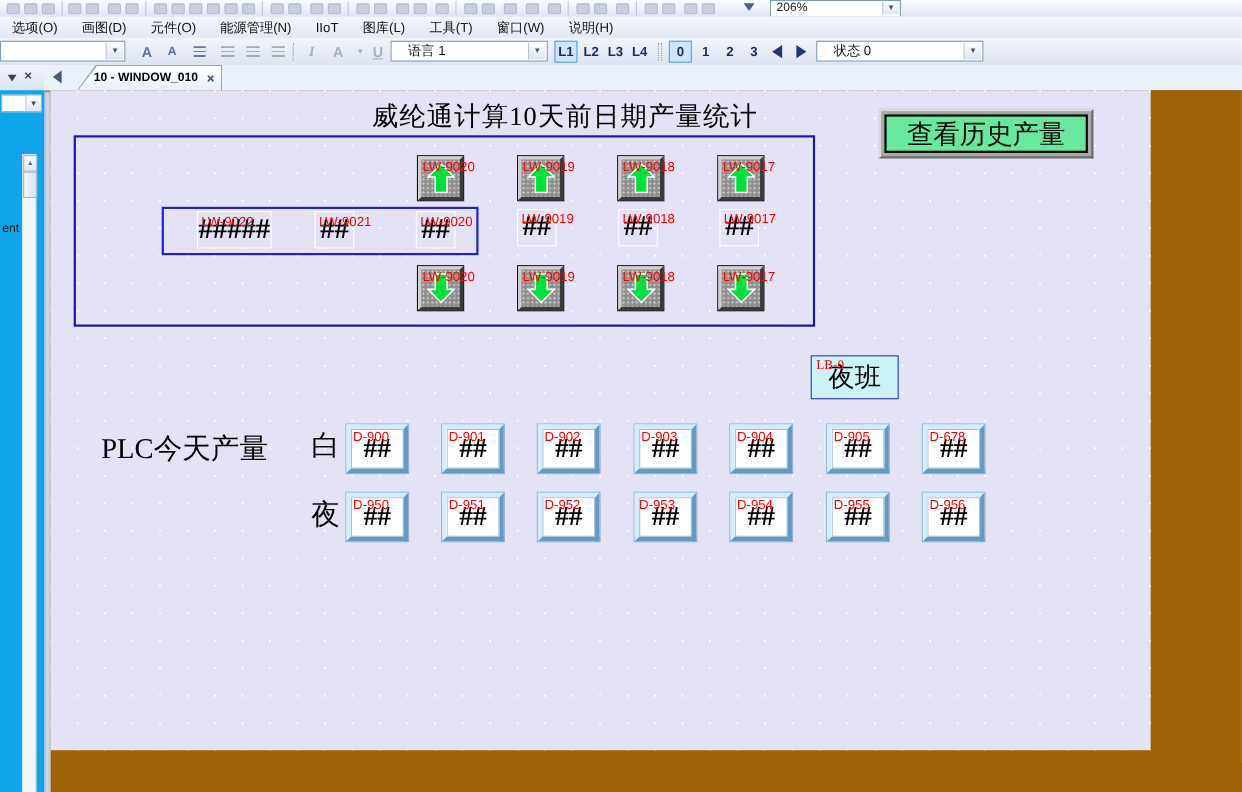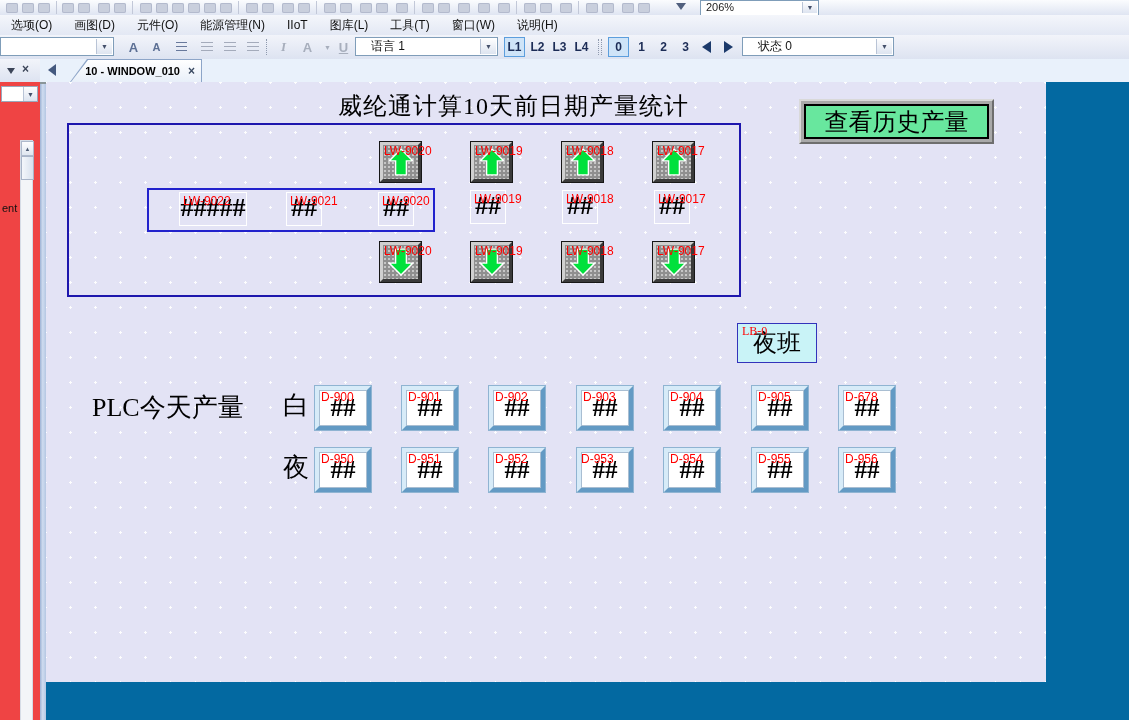--- a/index.html
+++ b/index.html
@@ -66,38 +66,38 @@
     display:flex;align-items:center;justify-content:flex-end;padding-right:6px;
     box-sizing:border-box;font-size:11px;font-weight:bold;color:#000;}
   .tab-close{margin-left:8px;color:#3a4a62;font-weight:bold;font-size:12px;}
 
   
   #left-header{left:0;top:59px;width:40px;height:23px;
     background:linear-gradient(#f2f4fa,#dde3f1);color:#3c4558;}
   #left-header .hdr-caret{position:absolute;left:7px;top:9px;width:0;height:0;
     border:4px solid transparent;border-top:6px solid #3c4558;}
   #left-header .hdr-x{position:absolute;left:22px;top:3px;font-size:12px;font-weight:bold;}
-  #left-panel{left:0;top:82px;width:40px;height:638px;background:#ef4444;}
+  #left-panel{left:0;top:82px;width:40px;height:638px;background:#0ea5e9;}
   #panel-combo{left:1px;top:4px;width:37px;height:16px;background:#fff;
     border:1px solid #9aa8bc;box-sizing:border-box;}
   #panel-combo .dd-btn{right:0;top:0;width:13px;height:14px;}
   #panel-scroll{left:20px;top:58px;width:13px;height:606px;background:#f3f5f8;
     border:1px solid #d6dce6;box-sizing:border-box;}
   .scroll-btn{position:absolute;left:0px;top:0px;width:11px;height:13px;
     background:linear-gradient(#fdfdfe,#dfe6f0);border:1px solid #aeb9cc;
     display:flex;align-items:center;justify-content:center;font-size:6px;color:#4e5d76;}
   .scroll-thumb{position:absolute;left:0px;top:15px;width:11px;height:22px;
     background:linear-gradient(90deg,#f4f7fb,#d8e1ee);border:1px solid #a8b4c8;}
   #panel-item{left:2px;top:120px;font-size:11px;color:#111;}
 
   #divider{left:40px;top:82px;width:6px;height:638px;
     background:linear-gradient(90deg,#9db2d4,#cfdcf0 45%,#b4c6e2);}
 
   
-  #work-area{left:46px;top:82px;width:1083px;height:638px;background:#0369a1;}
+  #work-area{left:46px;top:82px;width:1083px;height:638px;background:#a16207;}
   #hmi-canvas{left:0;top:0;width:1000px;height:600px;background-color:#e3e3f5;
     background-image:radial-gradient(circle,rgba(255,255,255,.95) 1px,transparent 1.4px);
     background-size:25px 25px;background-position:12px 13px;overflow:hidden;}
 
   #canvas-title{left:292px;top:8px;font-family:"Liberation Serif",serif;
     font-size:24px;color:#000;white-space:nowrap;letter-spacing:1px;}
 
   #history-btn-frame{left:753px;top:17px;width:195px;height:45px;box-sizing:border-box;
     background:#a9a9a9;border:2px solid;border-color:#d9d9d9 #6e6e6e #6e6e6e #d9d9d9;
     padding:3px;}

